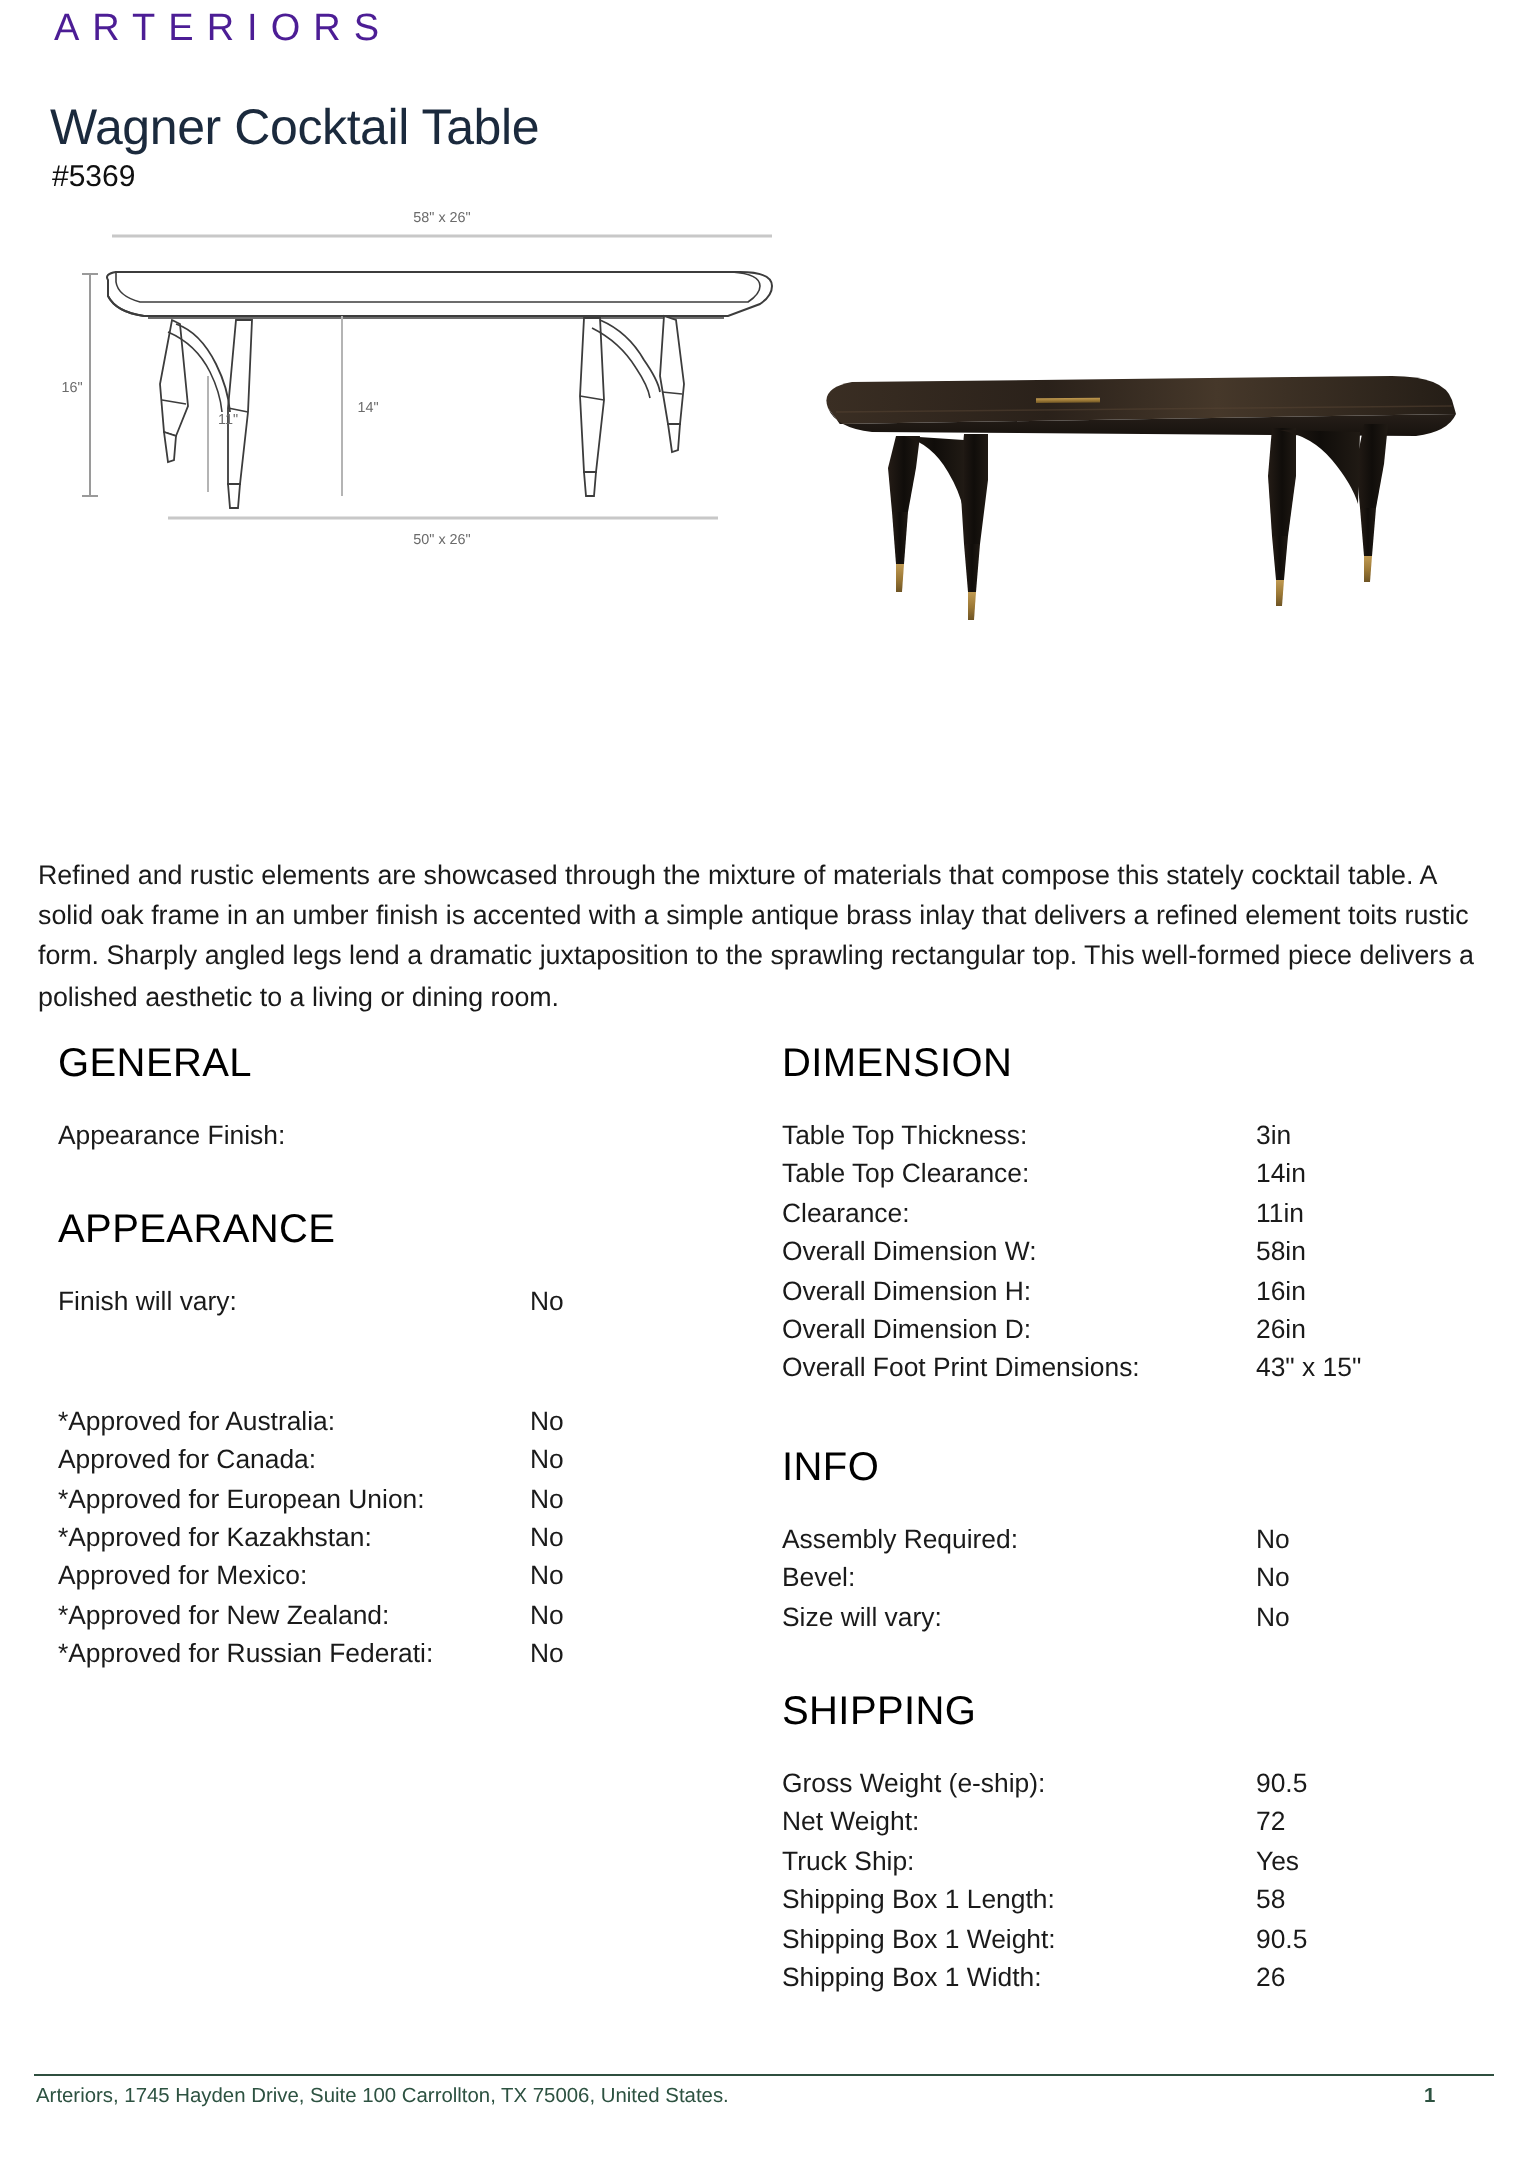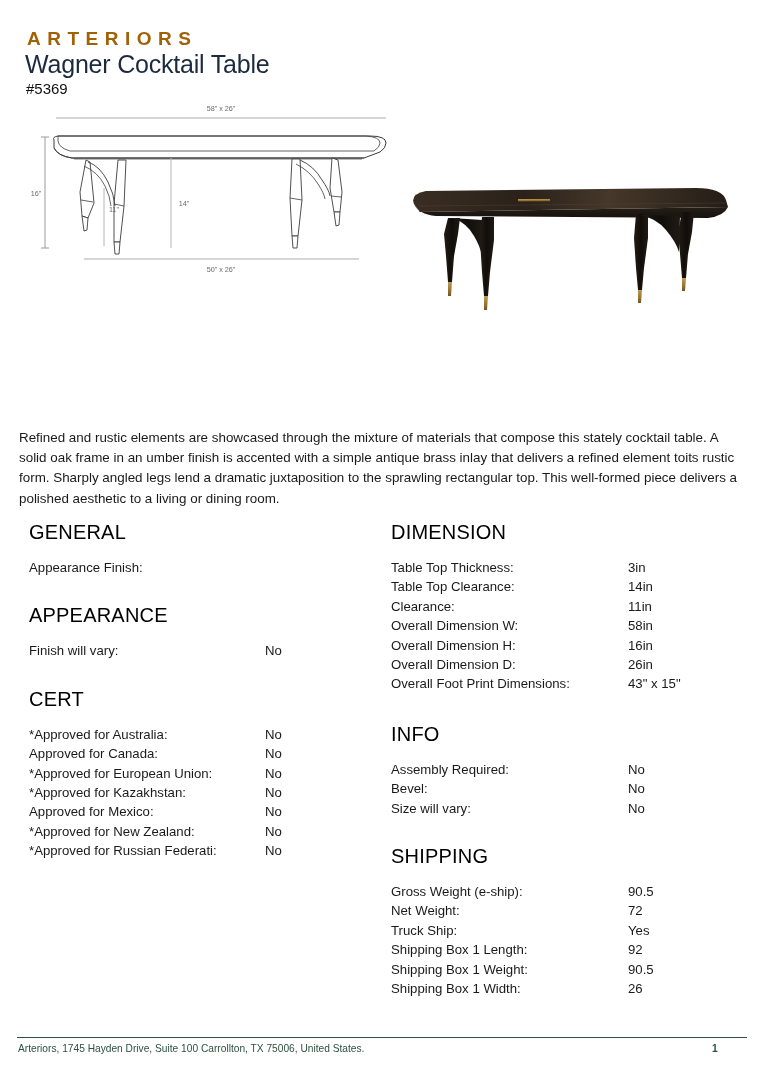--- a/index.html
+++ b/index.html
@@ -13,25 +13,25 @@
     position: relative;
     font-family: "Liberation Sans", sans-serif;
     color: #111111;
     overflow: hidden;
   }
 
   
   .brand {
     position: absolute;
     left: 27px;
-    top: 28px;
+    top: 4px;
     font-size: 19px;
     letter-spacing: 6.5px;
-    color: #a16207;
-    font-weight: 700;
+    color: #4c1d95;
+    font-weight: 400;
     white-space: nowrap;
   }
   .product-title {
     position: absolute;
     left: 25px;
     top: 50px;
     font-size: 25px;
     color: #1b2a3d;
     font-weight: 400;
     letter-spacing: -0.2px;
@@ -261,21 +261,20 @@
       <div class="spec-row">
         <span class="spec-label">Finish will vary:</span>
         <span class="spec-value">No</span>
       </div>
     </div>
   </div>
 
   <div class="gap-appearance-cert"></div>
 
   <div class="section">
-    <h2 class="section-title">CERT</h2>
     <div class="rows">
       <div class="spec-row">
         <span class="spec-label">*Approved for Australia:</span>
         <span class="spec-value">No</span>
       </div>
       <div class="spec-row">
         <span class="spec-label">Approved for Canada:</span>
         <span class="spec-value">No</span>
       </div>
       <div class="spec-row">
@@ -370,21 +369,21 @@
       <div class="spec-row">
         <span class="spec-label">Net Weight:</span>
         <span class="spec-value">72</span>
       </div>
       <div class="spec-row">
         <span class="spec-label">Truck Ship:</span>
         <span class="spec-value">Yes</span>
       </div>
       <div class="spec-row">
         <span class="spec-label">Shipping Box 1 Length:</span>
-        <span class="spec-value">92</span>
+        <span class="spec-value">58</span>
       </div>
       <div class="spec-row">
         <span class="spec-label">Shipping Box 1 Weight:</span>
         <span class="spec-value">90.5</span>
       </div>
       <div class="spec-row">
         <span class="spec-label">Shipping Box 1 Width:</span>
         <span class="spec-value">26</span>
       </div>
     </div>

